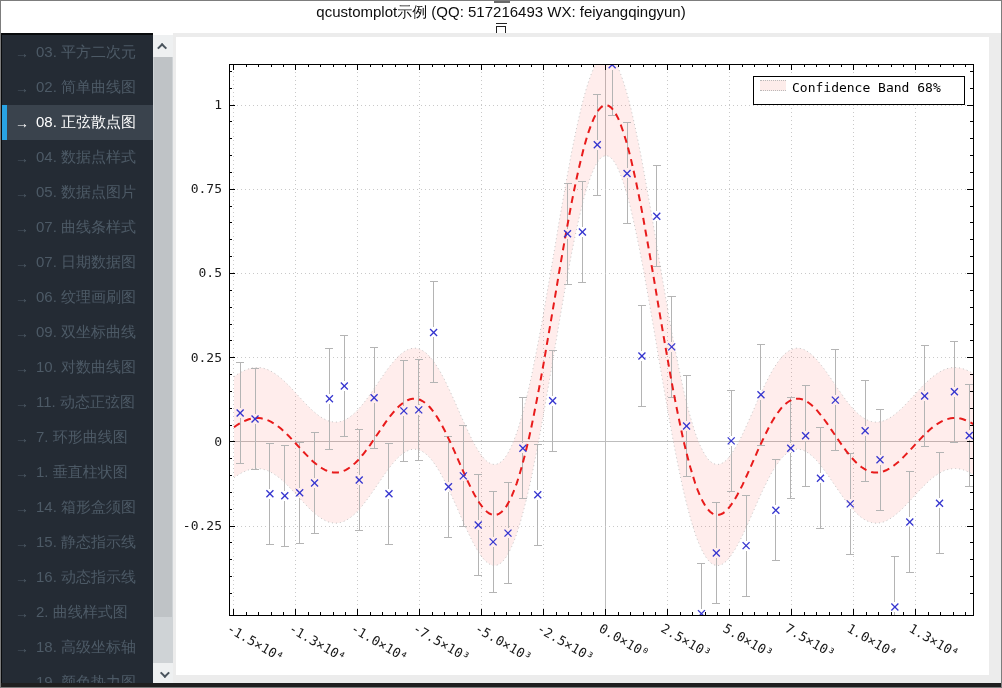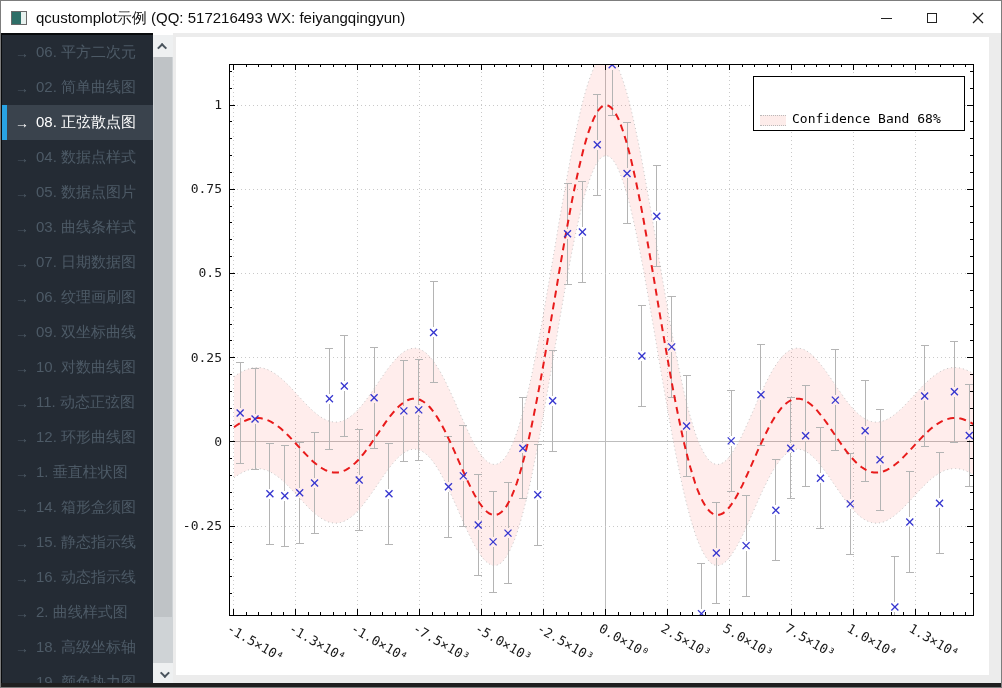--- a/index.html
+++ b/index.html
@@ -1,21 +1,21 @@
 <!DOCTYPE html>
 <html><head>
 <meta charset="utf-8">
 <style>
   html,body{margin:0;padding:0;background:#9a9a9a;}
   *{box-sizing:border-box;}
   .window{position:relative;width:1002px;height:688px;background:#ececec;
     font-family:"Liberation Sans",sans-serif;overflow:hidden;border:1px solid #7d7d7d;}
   
   .titlebar{position:absolute;left:0;top:0;width:100%;height:34px;background:#ffffff;
-    display:flex;align-items:center;}
+    display:flex;align-items:center;flex-direction:column;}
   .app-icon{width:16px;height:14px;margin:0 9px 0 10px;border:1px solid #6a6a6a;
     background:linear-gradient(90deg,#2e6e67 0 62%,#e8f2ef 62% 100%);}
   .title-text{font-size:15px;color:#0d0d0d;white-space:nowrap;}
   .tb-spacer{flex:1;}
   .tb-btn{width:46px;height:32px;display:flex;align-items:center;justify-content:center;
     background:transparent;border:none;cursor:pointer;}
   .glyph-min{width:11px;height:1px;background:#222;display:block;}
   .glyph-max{width:10px;height:10px;border:1px solid #222;display:block;}
   
   .sidebar{position:absolute;left:0;top:32px;width:152px;height:656px;background:#242b34;
@@ -36,21 +36,21 @@
   .chev.down{transform:rotate(225deg) translateY(2px);}
   .sb-thumb{position:absolute;left:1px;top:22px;width:18px;height:560px;background:#bfc3c6;cursor:pointer;}
   
   .main{position:absolute;left:172px;top:32px;width:830px;height:652px;background:#ececec;}
   .plot-widget{position:absolute;left:3px;top:4px;width:813px;height:638px;background:#ffffff;}
   .plot-widget svg{position:absolute;left:0;top:0;}
   
   .legend{position:absolute;left:577px;top:39px;width:212px;background:#ffffff;
     border:1px solid #000;font-family:"DejaVu Sans Mono","Liberation Mono",monospace;
     font-size:13px;color:#000;padding:3px 0 4px 0;}
-  .lg-row{display:flex;align-items:flex-end;height:20px;margin-top:26px;}
+  .lg-row{display:flex;align-items:flex-start;height:20px;}
   .lg-swatch{width:38px;display:flex;align-items:center;justify-content:center;flex:none;}
   .sw-band{width:26px;height:11px;background:#fdecea;
     border-top:1px dotted #b9b9b9;border-bottom:1px dotted #b9b9b9;}
   .sw-line{width:26px;height:0;border-top:2px dashed #e81b1b;}
   .bottom-strip{position:absolute;left:0;bottom:0;width:100%;height:4px;background:#1f1f1f;}
 </style>
 </head>
 <body>
 
 <div class="window">
@@ -71,21 +71,21 @@
         <line x1="11" y1="1" x2="1" y2="11" stroke="#222" stroke-width="1.2"></line>
       </svg>
     </button>
   </div>
 
   <div class="sidebar">
     <div>
         <div class="side-item">
           <span class="acc"></span>
           <span class="arrow">→</span>
-          <span>06. 平方二次元</span>
+          <span>03. 平方二次元</span>
         </div>
         <div class="side-item">
           <span class="acc"></span>
           <span class="arrow">→</span>
           <span>02. 简单曲线图</span>
         </div>
         <div class="side-item sel">
           <span class="acc"></span>
           <span class="arrow">→</span>
           <span>08. 正弦散点图</span>
@@ -96,21 +96,21 @@
           <span>04. 数据点样式</span>
         </div>
         <div class="side-item">
           <span class="acc"></span>
           <span class="arrow">→</span>
           <span>05. 数据点图片</span>
         </div>
         <div class="side-item">
           <span class="acc"></span>
           <span class="arrow">→</span>
-          <span>03. 曲线条样式</span>
+          <span>07. 曲线条样式</span>
         </div>
         <div class="side-item">
           <span class="acc"></span>
           <span class="arrow">→</span>
           <span>07. 日期数据图</span>
         </div>
         <div class="side-item">
           <span class="acc"></span>
           <span class="arrow">→</span>
           <span>06. 纹理画刷图</span>
@@ -126,21 +126,21 @@
           <span>10. 对数曲线图</span>
         </div>
         <div class="side-item">
           <span class="acc"></span>
           <span class="arrow">→</span>
           <span>11. 动态正弦图</span>
         </div>
         <div class="side-item">
           <span class="acc"></span>
           <span class="arrow">→</span>
-          <span>12. 环形曲线图</span>
+          <span>7. 环形曲线图</span>
         </div>
         <div class="side-item">
           <span class="acc"></span>
           <span class="arrow">→</span>
           <span>1. 垂直柱状图</span>
         </div>
         <div class="side-item">
           <span class="acc"></span>
           <span class="arrow">→</span>
           <span>14. 箱形盒须图</span>

